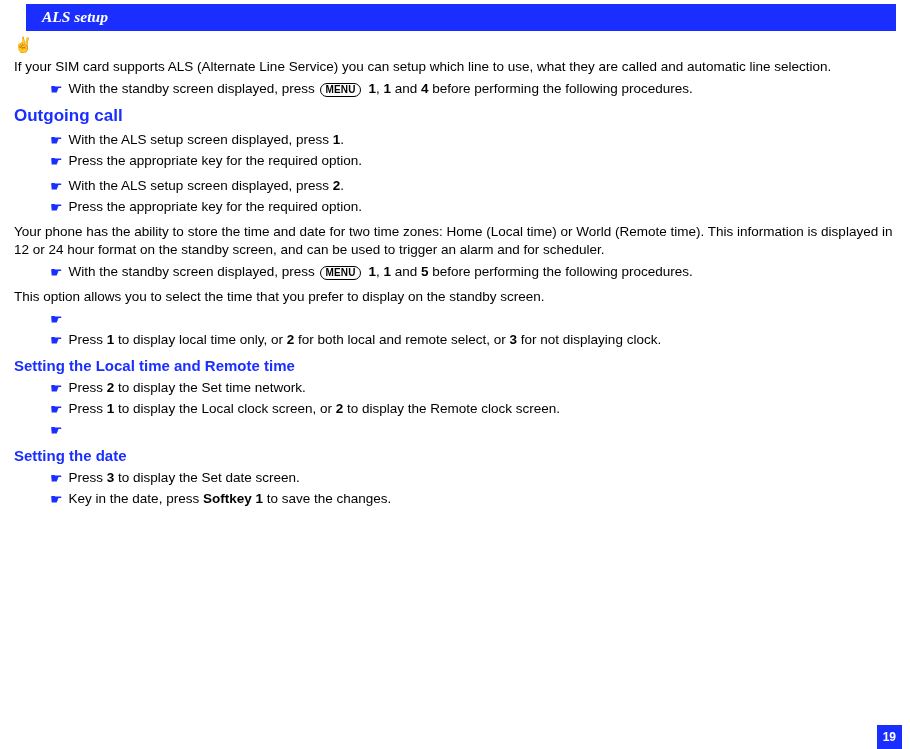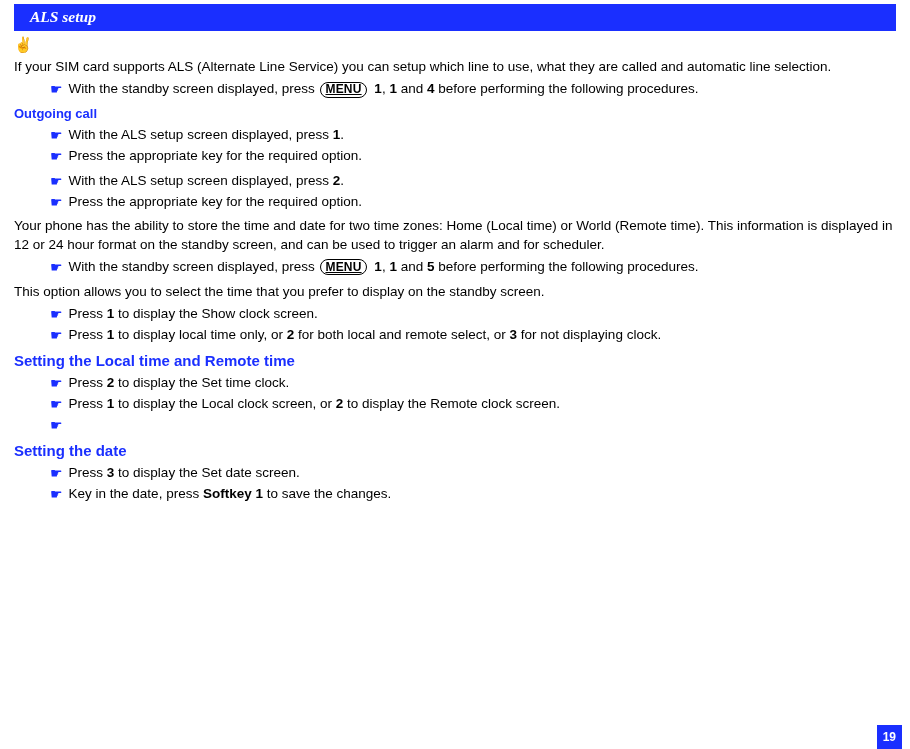--- a/index.html
+++ b/index.html
@@ -17,21 +17,21 @@
   }
   .page { padding: 2px 14px 0 14px; }
   .section-header {
     background: #1a2fff;
     color: #fff;
     font-style: italic;
     font-weight: bold;
     font-family: Georgia, 'Times New Roman', serif;
     font-size: 15.5px;
     padding: 3px 10px 3px 16px;
-    margin: 2px 0 4px 0;
+    margin: 2px 0 4px 12px;
   }
   .note-line {
     font-style: italic;
     font-weight: bold;
     margin: 3px 0 3px 0;
     display: flex;
     align-items: flex-start;
     gap: 4px;
   }
   .hand-icon { font-style: normal; font-size: 15px; }
@@ -46,34 +46,33 @@
   .bullet-icon {
     font-size: 14px;
     margin-right: 6px;
     color: #1a2fff;
     line-height: 1.35;
   }
   .menu-pill {
     display: inline-block;
     border: 1px solid #000;
     border-radius: 10px;
-    font-size: 12px;
+    font-size: 10px;
     font-weight: bold;
     padding: 0.5px 4px 0.5px 4px;
     line-height: 1.1;
     vertical-align: middle;
     margin: 0 4px 0 2px;
     font-family: Arial, sans-serif;
     letter-spacing: 0.2px;
-    text-decoration: underline;
   }
   .sub-heading {
     color: #1a2fff;
     font-weight: bold;
-    font-size: 13px;
+    font-size: 17px;
     font-family: Arial, Helvetica, sans-serif;
     margin: 6px 0 3px 0;
   }
   .sub-sub-heading {
     color: #1a2fff;
     font-weight: bold;
     font-size: 15px;
     margin: 6px 0 3px 0;
   }
   .b { font-weight: bold; }
@@ -157,38 +156,35 @@
         <span class="b">5</span>
         <span> before performing the following procedures.</span>
       </span>
     </div>
   </div>
 
   <div class="para">This option allows you to select the time that you prefer to display on the standby screen.</div>
   <div class="bullet-list">
     <div class="bullet">
       <span class="bullet-icon">☛</span>
-      <span class="txt-line">
-        <span>Press </span><span class="b">1</span><span> to display the Show clock screen.</span>
-      </span>
     </div>
     <div class="bullet">
       <span class="bullet-icon">☛</span>
       <span class="txt-line">
         <span>Press </span><span class="b">1</span><span> to display local time only, or </span><span class="b">2</span><span> for both local and remote select, or </span><span class="b">3</span><span> for not displaying clock.</span>
       </span>
     </div>
   </div>
 
   <div class="sub-sub-heading">Setting the Local time and Remote time</div>
   <div class="bullet-list">
     <div class="bullet">
       <span class="bullet-icon">☛</span>
       <span class="txt-line">
-        <span>Press </span><span class="b">2</span><span> to display the Set time clock.</span>
+        <span>Press </span><span class="b">2</span><span> to display the Set time network.</span>
       </span>
     </div>
     <div class="bullet">
       <span class="bullet-icon">☛</span>
       <span class="txt-line">
         <span>Press </span><span class="b">1</span><span> to display the Local clock screen, or </span><span class="b">2</span><span> to display the Remote clock screen.</span>
       </span>
     </div>
     <div class="bullet">
       <span class="bullet-icon">☛</span>

